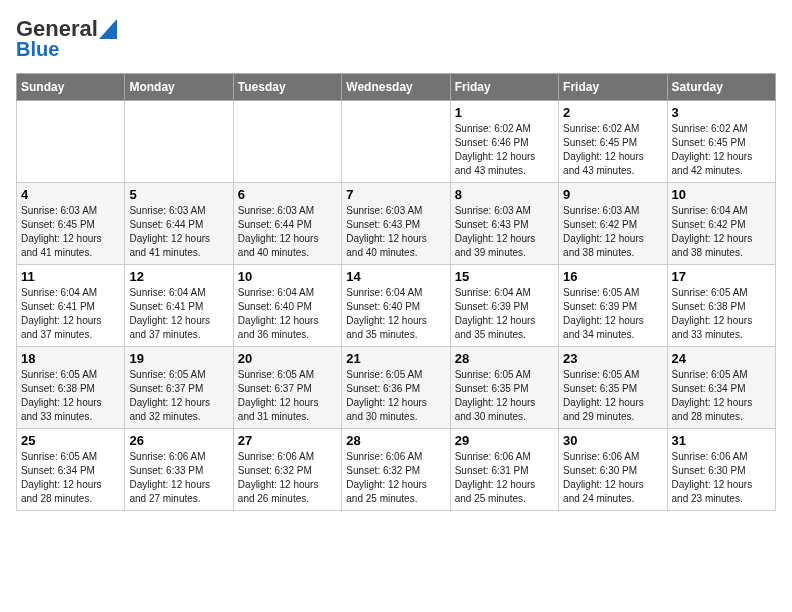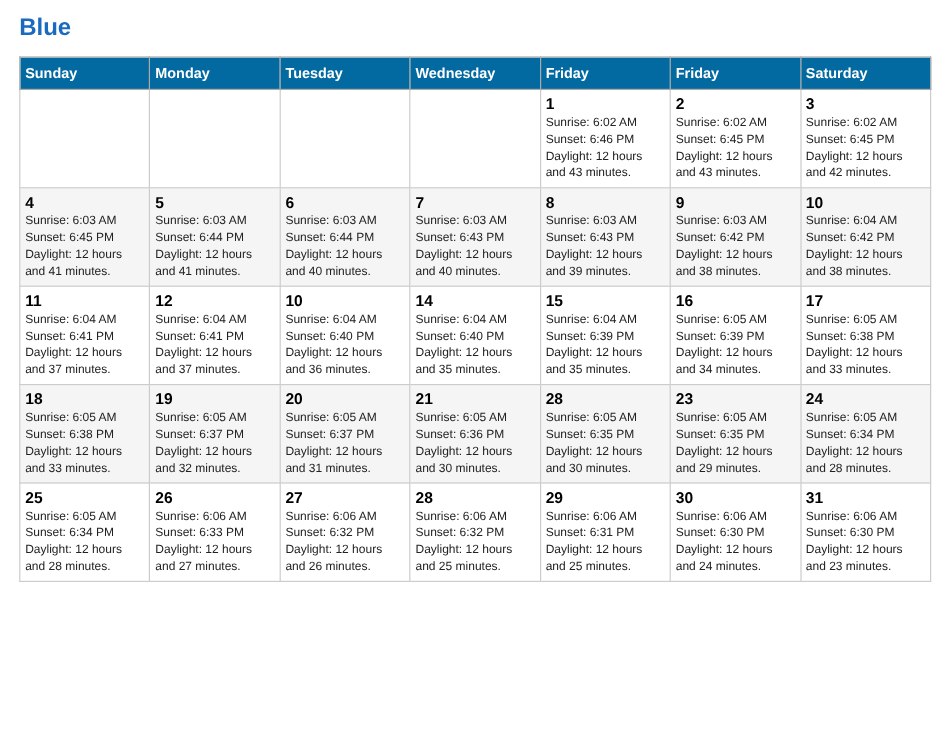--- a/index.html
+++ b/index.html
@@ -34,21 +34,21 @@
     .location {
       font-size: 16px;
       color: #444;
     }
     table {
       width: 100%;
       border-collapse: collapse;
       font-size: 11px;
     }
     thead tr {
-      background-color: #0369a1;
+      background-color: #737373;
       color: #fff;
     }
     thead th {
       padding: 6px 4px;
       text-align: left;
       font-weight: bold;
       font-size: 12px;
       border: 1px solid #aaa;
     }
     tbody tr {
@@ -79,20 +79,26 @@
     }
     .empty-cell {
       background: #fff !important;
     }
   </style>
 </head>
 <body>
 
 <div class="header">
   <div class="logo">
+    <div style="display:flex; align-items:center;">
+      <span class="logo-general" style="font-size:22px;font-weight:bold;color:#333;">General</span>
+      <svg width="18" height="20" viewBox="0 0 18 20" style="margin-left:1px;">
+        <polygon points="0,20 18,20 18,0" fill="#1a6bbf"></polygon>
+      </svg>
+    </div>
     <span class="logo-blue" style="font-size:20px;font-weight:bold;color:#1a6bbf;margin-top:-4px;">Blue</span>
   </div>
   <div class="title-block">
     <div class="month-title"></div>
     <div class="location"></div>
   </div>
 </div>
 
 <table>
   <thead>

